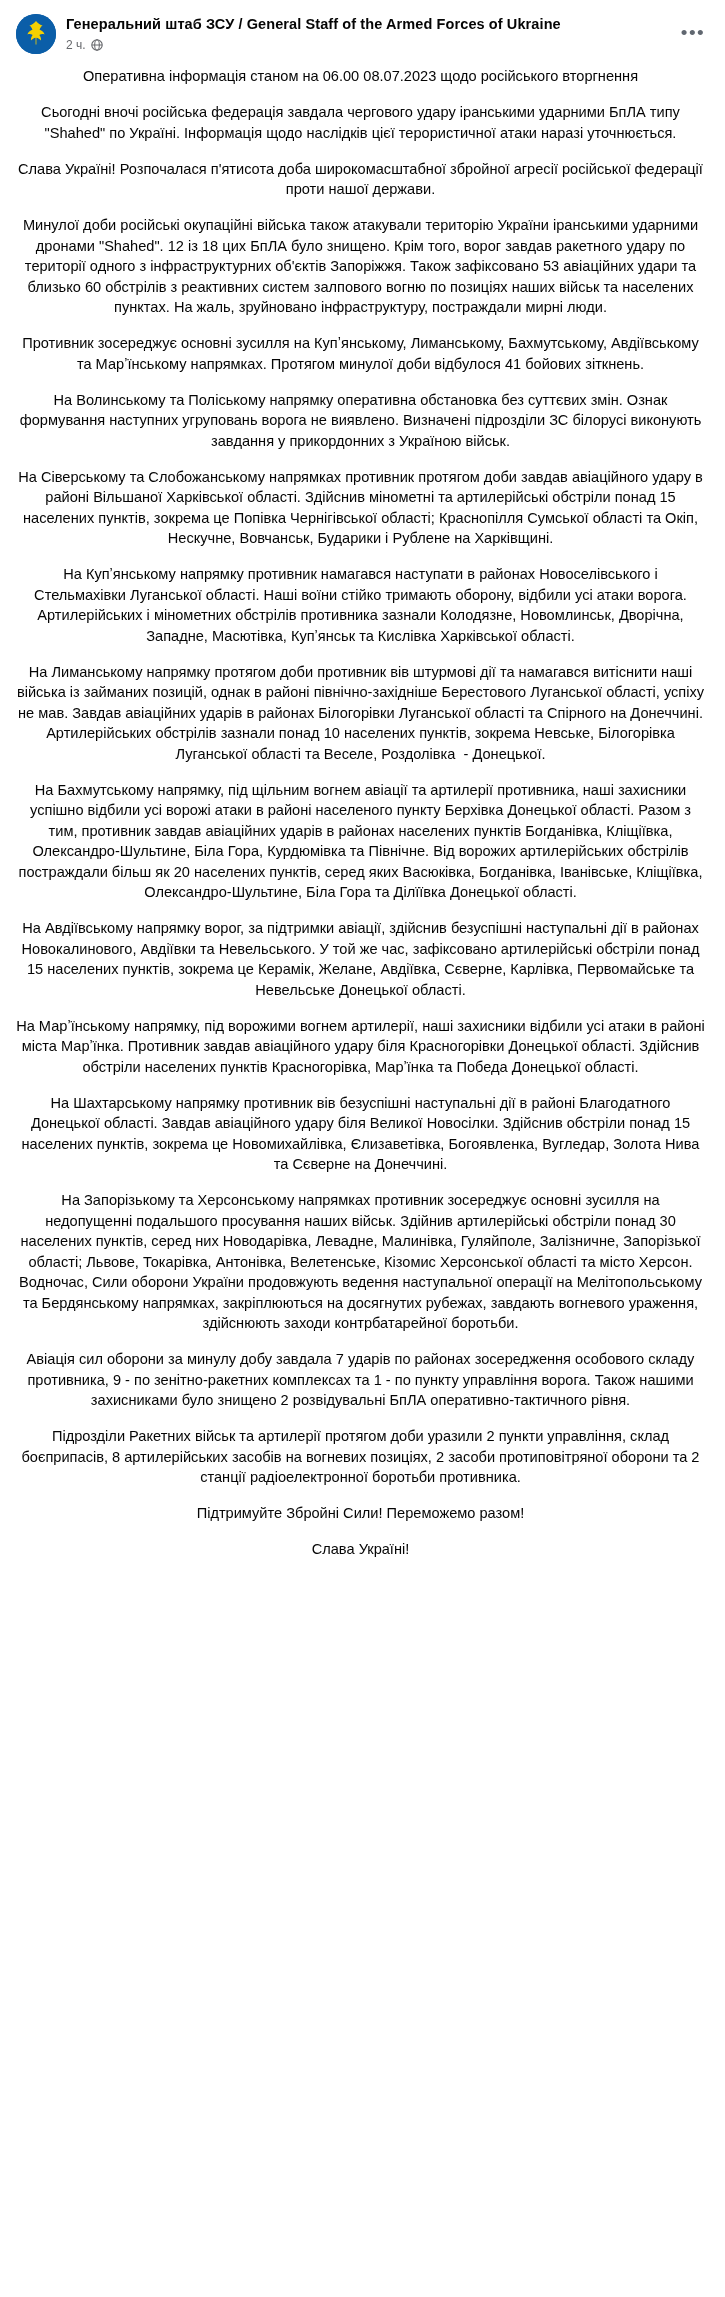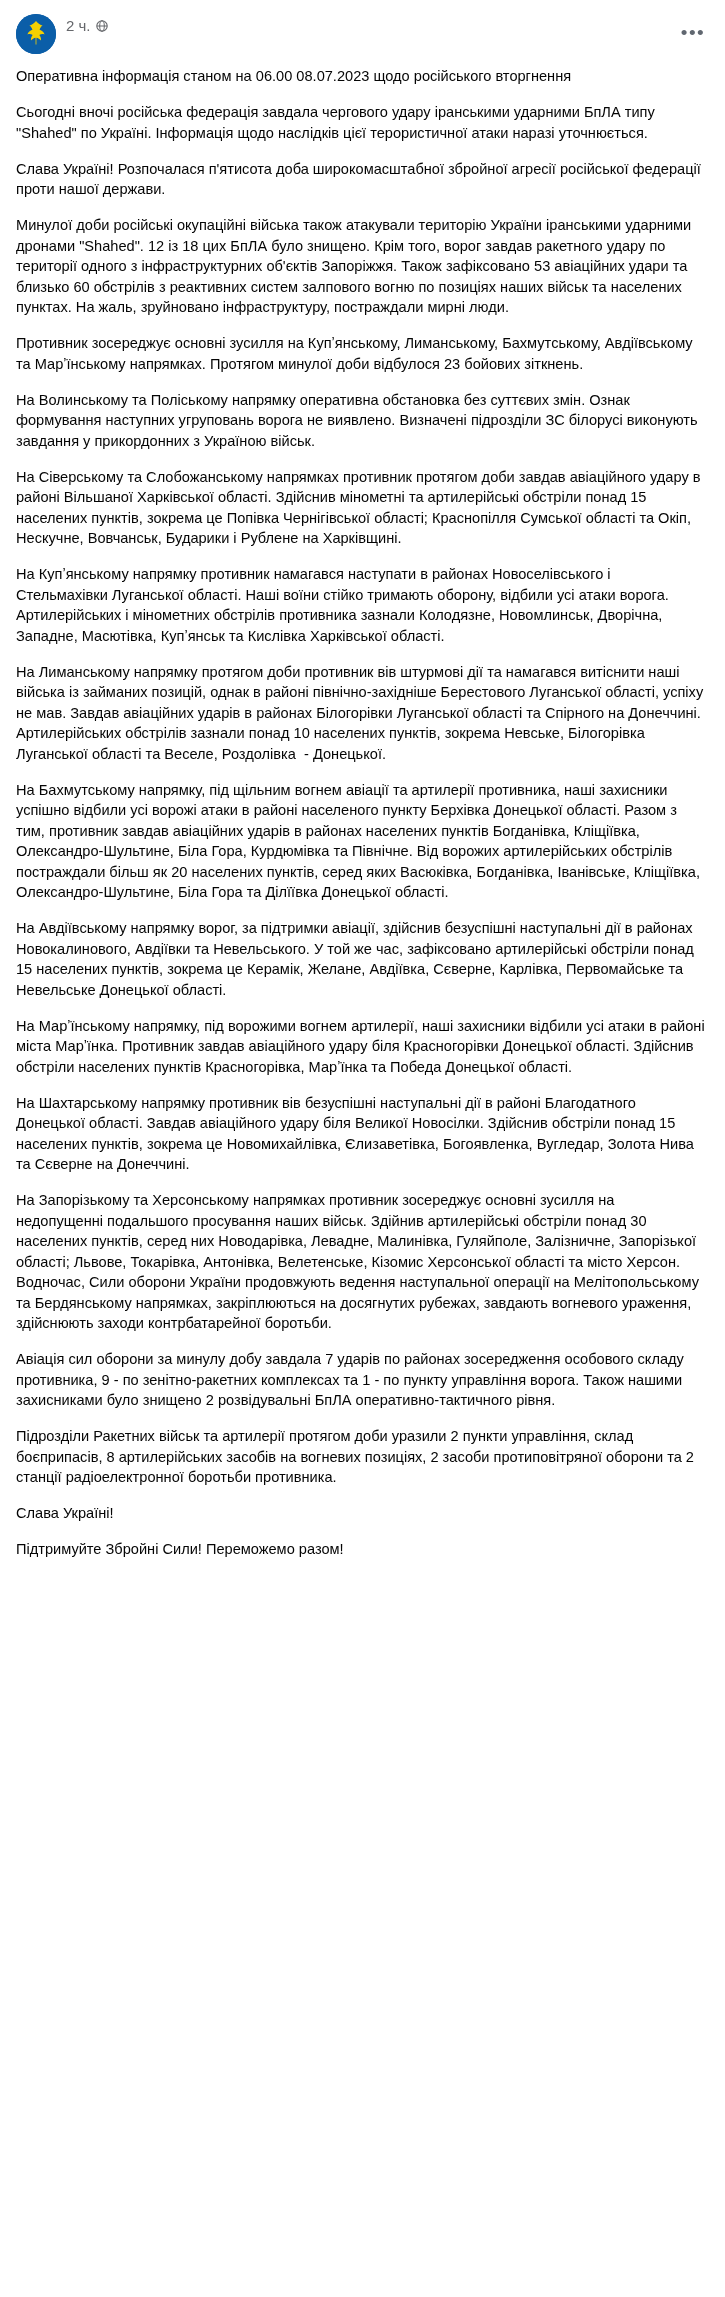--- a/index.html
+++ b/index.html
@@ -50,21 +50,21 @@
     color: #050505;
     letter-spacing: 0.1px;
   }
   .meta-row {
     display: flex;
     align-items: center;
     margin-top: 3px;
     gap: 5px;
   }
   .timestamp {
-    font-size: 15px;
+    font-size: 12px;
     color: #65676b;
     line-height: 16px;
   }
   .globe-icon {
     width: 12px;
     height: 12px;
     display: inline-block;
   }
   .globe-icon svg { display: block; }
   .more-btn {
@@ -78,20 +78,21 @@
     color: #606770;
     font-size: 19px;
     line-height: 1;
     letter-spacing: 1.5px;
     cursor: pointer;
     user-select: none;
     margin-top: 2px;
   }
   .post-body {
     padding: 6px 20px 18px 16px;
+    text-align: center;
   }
   .post-body p {
     margin: 0 0 15.5px 0;
     font-size: 14.6px;
     line-height: 20.5px;
     color: #050505;
     white-space: pre-wrap;
     word-wrap: break-word;
   }
   .post-body p:last-child { margin-bottom: 0; }
@@ -102,48 +103,49 @@
 <div class="post">
 
   <div class="post-header">
     <div class="avatar">
       <svg width="40" height="40" viewBox="0 0 40 40" aria-hidden="true">
         <rect x="0" y="0" width="40" height="40" fill="#0b5ea8"></rect>
         <path d="M20 7c2.2 2.6 4.3 4 6.6 4.4-1.6 1-2.6 2.6-3 4.4 2.4.7 4.2 2.3 5 4.6-2-.6-3.8-.4-5.3.5 1.4 1.6 2 3.6 1.7 5.6-1.3-1.6-2.9-2.5-4.6-2.8v6.9h-0.8v-6.9c-1.7.3-3.3 1.2-4.6 2.8-.3-2 .3-4 1.7-5.6-1.5-.9-3.3-1.1-5.3-.5.8-2.3 2.6-3.9 5-4.6-.4-1.8-1.4-3.4-3-4.4C15.7 11 17.8 9.6 20 7z" fill="#f5d000"></path>
       </svg>
     </div>
     <div class="header-text">
+      <div class="page-name">Генеральний штаб ЗСУ / General Staff of the Armed Forces of Ukraine</div>
       <div class="meta-row">
         <span class="timestamp">2 ч.</span>
         <span class="globe-icon">
           <svg width="12" height="12" viewBox="0 0 12 12" aria-hidden="true">
             <circle cx="6" cy="6" r="5.2" fill="none" stroke="#65676b" stroke-width="1.1"></circle>
             <ellipse cx="6" cy="6" rx="2.3" ry="5.2" fill="none" stroke="#65676b" stroke-width="1"></ellipse>
             <line x1="0.9" y1="6" x2="11.1" y2="6" stroke="#65676b" stroke-width="1"></line>
           </svg>
         </span>
       </div>
     </div>
     <div class="more-btn">•••</div>
   </div>
 
   <div class="post-body">
     <p>Оперативна інформація станом на 06.00 08.07.2023 щодо російського вторгнення</p>
     <p>Сьогодні вночі російська федерація завдала чергового удару іранськими ударними БпЛА типу "Shahed" по Україні. Інформація щодо наслідків цієї терористичної атаки наразі уточнюється.</p>
     <p>Слава Україні! Розпочалася п'ятисота доба широкомасштабної збройної агресії російської федерації проти нашої держави.</p>
     <p>Минулої доби російські окупаційні війська також атакували територію України іранськими ударними дронами "Shahed". 12 із 18 цих БпЛА було знищено. Крім того, ворог завдав ракетного удару по території одного з інфраструктурних об'єктів Запоріжжя. Також зафіксовано 53 авіаційних удари та близько 60 обстрілів з реактивних систем залпового вогню по позиціях наших військ та населених пунктах. На жаль, зруйновано інфраструктуру, постраждали мирні люди.</p>
-    <p>Противник зосереджує основні зусилля на Купʼянському, Лиманському, Бахмутському, Авдіївському та Марʼїнському напрямках. Протягом минулої доби відбулося 23 бойових зіткнень.</p>
+    <p>Противник зосереджує основні зусилля на Купʼянському, Лиманському, Бахмутському, Авдіївському та Марʼїнському напрямках. Протягом минулої доби відбулося 41 бойових зіткнень.</p>
     <p>На Волинському та Поліському напрямку оперативна обстановка без суттєвих змін. Ознак формування наступних угруповань ворога не виявлено. Визначені підрозділи ЗС білорусі виконують завдання у прикордонних з Україною військ.</p>
     <p>На Сіверському та Слобожанському напрямках противник протягом доби завдав авіаційного удару в районі Вільшаної Харківської області. Здійснив мінометні та артилерійські обстріли понад 15 населених пунктів, зокрема це Попівка Чернігівської області; Краснопілля Сумської області та Окіп, Нескучне, Вовчанськ, Бударики і Рублене на Харківщині.</p>
     <p>На Купʼянському напрямку противник намагався наступати в районах Новоселівського і Стельмахівки Луганської області. Наші воїни стійко тримають оборону, відбили усі атаки ворога. Артилерійських і мінометних обстрілів противника зазнали Колодязне, Новомлинськ, Дворічна, Западне, Масютівка, Купʼянськ та Кислівка Харківської області.</p>
     <p>На Лиманському напрямку протягом доби противник вів штурмові дії та намагався витіснити наші війська із займаних позицій, однак в районі північно-західніше Берестового Луганської області, успіху не мав. Завдав авіаційних ударів в районах Білогорівки Луганської області та Спірного на Донеччині. Артилерійських обстрілів зазнали понад 10 населених пунктів, зокрема Невське, Білогорівка Луганської області та Веселе, Роздолівка  - Донецької.</p>
     <p>На Бахмутському напрямку, під щільним вогнем авіації та артилерії противника, наші захисники успішно відбили усі ворожі атаки в районі населеного пункту Берхівка Донецької області. Разом з тим, противник завдав авіаційних ударів в районах населених пунктів Богданівка, Кліщіївка, Олександро-Шультине, Біла Гора, Курдюмівка та Північне. Від ворожих артилерійських обстрілів постраждали більш як 20 населених пунктів, серед яких Васюківка, Богданівка, Іванівське, Кліщіївка, Олександро-Шультине, Біла Гора та Ділїївка Донецької області.</p>
     <p>На Авдіївському напрямку ворог, за підтримки авіації, здійснив безуспішні наступальні дії в районах Новокалинового, Авдіївки та Невельського. У той же час, зафіксовано артилерійські обстріли понад 15 населених пунктів, зокрема це Керамік, Желане, Авдіївка, Сєверне, Карлівка, Первомайське та Невельське Донецької області.</p>
     <p>На Марʼїнському напрямку, під ворожими вогнем артилерії, наші захисники відбили усі атаки в районі міста Марʼїнка. Противник завдав авіаційного удару біля Красногорівки Донецької області. Здійснив обстріли населених пунктів Красногорівка, Марʼїнка та Победа Донецької області.</p>
     <p>На Шахтарському напрямку противник вів безуспішні наступальні дії в районі Благодатного Донецької області. Завдав авіаційного удару біля Великої Новосілки. Здійснив обстріли понад 15 населених пунктів, зокрема це Новомихайлівка, Єлизаветівка, Богоявленка, Вугледар, Золота Нива та Сєверне на Донеччині.</p>
     <p>На Запорізькому та Херсонському напрямках противник зосереджує основні зусилля на недопущенні подальшого просування наших військ. Здійнив артилерійські обстріли понад 30 населених пунктів, серед них Новодарівка, Левадне, Малинівка, Гуляйполе, Залізничне, Запорізької області; Львове, Токарівка, Антонівка, Велетенське, Кізомис Херсонської області та місто Херсон. Водночас, Сили оборони України продовжують ведення наступальної операції на Мелітопольському та Бердянському напрямках, закріплюються на досягнутих рубежах, завдають вогневого ураження, здійснюють заходи контрбатарейної боротьби.</p>
     <p>Авіація сил оборони за минулу добу завдала 7 ударів по районах зосередження особового складу противника, 9 - по зенітно-ракетних комплексах та 1 - по пункту управління ворога. Також нашими захисниками було знищено 2 розвідувальні БпЛА оперативно-тактичного рівня.</p>
     <p>Підрозділи Ракетних військ та артилерії протягом доби уразили 2 пункти управління, склад боєприпасів, 8 артилерійських засобів на вогневих позиціях, 2 засоби протиповітряної оборони та 2 станції радіоелектронної боротьби противника.</p>
+    <p>Підтримуйте Збройні Сили! Переможемо разом!</p>
     <p>Слава Україні!</p>
-    <p>Підтримуйте Збройні Сили! Переможемо разом!</p>
   </div>
 
 </div>
 
 </body></html>

